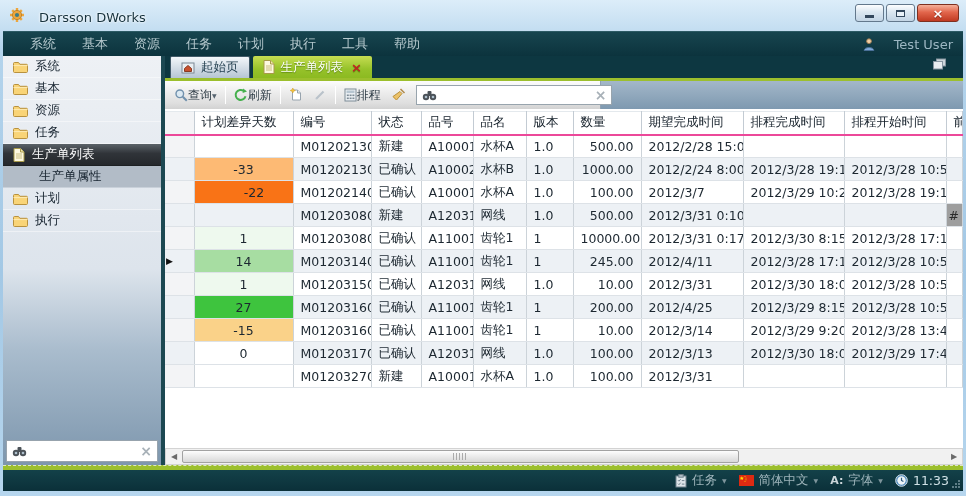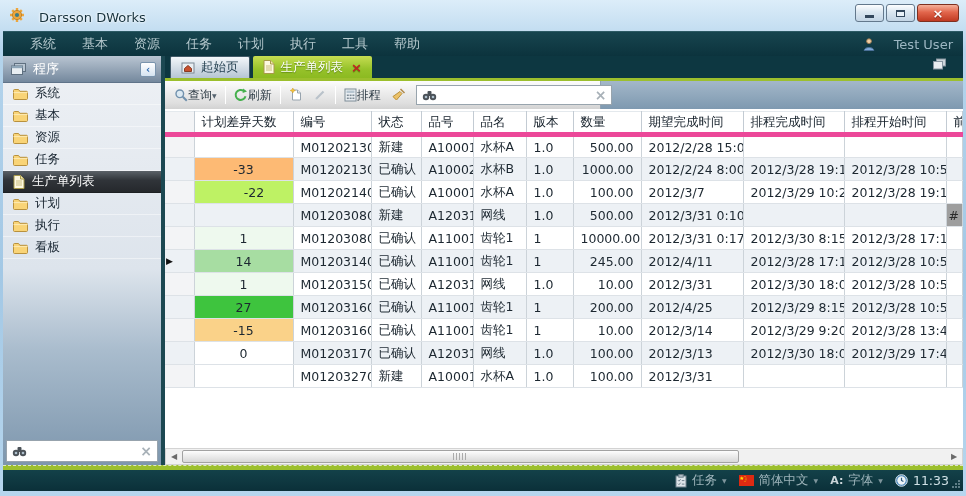--- a/index.html
+++ b/index.html
@@ -59,21 +59,21 @@
   .tb-btn { display:flex; align-items:center; padding:2px 4px; border-radius:2px; cursor:default; white-space:nowrap; }
   .tb-sep { width:1px; height:18px; background:#b5bcc2; border-right:1px solid #fff; margin:0 2px; }
   .caret { font-size:6px; color:#55636e; }
   .search-box { height:20px; width:214px; margin-left:4px; background:#fff; border:1px solid #98a4ad;
     display:flex; align-items:center; gap:4px; padding:0 5px; }
   .search-box input { flex:1; min-width:0; border:none; outline:none; font-size:12px; font-family:inherit; }
   
   .content { flex:1; background:#fff; overflow:hidden; padding-top:2px; }
   table { border-collapse:collapse; table-layout:fixed; width:797px; font-size:12.5px; }
   th { height:23px; font-weight:normal; text-align:left; padding:0 7px; white-space:nowrap; overflow:hidden;
-    color:#141f29; background:#fff; border-right:1px solid #c3cbd3; border-bottom:5px solid #ec4899; border-top:1px solid #e4e9ed; }
+    color:#141f29; background:#fff; border-right:1px solid #c3cbd3; border-bottom:2px solid #ec4899; border-top:1px solid #e4e9ed; }
   td { height:23px; padding:0 7px; white-space:nowrap; overflow:hidden; color:#1c2730;
     border-right:1px solid #ccd3d9; border-bottom:1px solid #dde2e7; background:#fff; }
   tr.even td { background:#edf1f5; }
   td.ind, th.ind { padding:0 1px; background:#f3f4f6; text-align:left; font-size:9px; color:#111; }
   td.c-diff { text-align:center; }
   td.c-qty { text-align:right; }
   td.c-extra { padding:0 2px; }
   td.extra-filled { background:#9e9e9e !important; color:#2b2b2b; }
   
   .hscroll { height:17px; flex:0 0 17px; display:flex; align-items:center; background:#f1f1f1; border:1px solid #d3d3d3; }
@@ -139,29 +139,20 @@
       <svg width="12" height="13" viewBox="0 0 12 13">
           <circle cx="6" cy="3.2" r="2.4" fill="#f3cfa4" stroke="#9a7b54"></circle>
           <path d="M1.2 12.5 c0-4 9.6-4 9.6 0z" fill="#7fa9d8" stroke="#4a7098"></path>
         </svg>
       <span>Test User</span>
     </div>
   </div>
 
   <div class="body">
     <div class="sidebar">
-      <div class="sidebar-header">
-        <svg width="15" height="12" viewBox="0 0 15 12">
-            <rect x="3.5" y=".5" width="11" height="8" fill="#b9c6d2" stroke="#5f7080"></rect>
-            <rect x=".5" y="3" width="11" height="8.5" fill="#e8eef2" stroke="#5f7080"></rect>
-            <rect x=".5" y="3" width="11" height="2.2" fill="#8fa6b8"></rect>
-          </svg>
-        <span>程序</span>
-        <span class="collapse-btn">‹</span>
-      </div>
       <div id="side-items">
           <div class="side-item">
             <svg class="ic" width="15" height="12" viewBox="0 0 15 12">
               <path d="M.5 2.5 c0-.6.4-1 1-1 h4 l1.4 1.8 h6.6 c.6 0 1 .4 1 1 v6.2 c0 .6-.4 1-1 1 h-12 c-.6 0-1-.4-1-1z" fill="#f9d477" stroke="#b8913e"></path>
               <path d="M.5 4.6 h14" stroke="#fdeab4" fill="none"></path>
             </svg>
             <span class="lbl">系统</span>
           </div>
           <div class="side-item">
             <svg class="ic" width="15" height="12" viewBox="0 0 15 12">
@@ -185,40 +176,36 @@
             <span class="lbl">任务</span>
           </div>
           <div class="side-item selected">
             <svg class="ic" width="12" height="14" viewBox="0 0 12 14">
               <path d="M1 .5 h6.5 L11 4 v9.5 H1z" fill="#fdf8e0" stroke="#a89a4a"></path>
               <path d="M7.5 .5 V4 H11" fill="#f3e9b0" stroke="#a89a4a"></path>
               <path d="M3 6h6M3 8h6M3 10h6" stroke="#c9bd80"></path>
             </svg>
             <span class="lbl">生产单列表</span>
           </div>
+          <div class="side-item child">
+            <span class="lbl">生产单属性</span>
+          </div>
           <div class="side-item">
             <svg class="ic" width="15" height="12" viewBox="0 0 15 12">
               <path d="M.5 2.5 c0-.6.4-1 1-1 h4 l1.4 1.8 h6.6 c.6 0 1 .4 1 1 v6.2 c0 .6-.4 1-1 1 h-12 c-.6 0-1-.4-1-1z" fill="#f9d477" stroke="#b8913e"></path>
               <path d="M.5 4.6 h14" stroke="#fdeab4" fill="none"></path>
             </svg>
             <span class="lbl">计划</span>
           </div>
           <div class="side-item">
             <svg class="ic" width="15" height="12" viewBox="0 0 15 12">
               <path d="M.5 2.5 c0-.6.4-1 1-1 h4 l1.4 1.8 h6.6 c.6 0 1 .4 1 1 v6.2 c0 .6-.4 1-1 1 h-12 c-.6 0-1-.4-1-1z" fill="#f9d477" stroke="#b8913e"></path>
               <path d="M.5 4.6 h14" stroke="#fdeab4" fill="none"></path>
             </svg>
             <span class="lbl">执行</span>
-          </div>
-          <div class="side-item">
-            <svg class="ic" width="15" height="12" viewBox="0 0 15 12">
-              <path d="M.5 2.5 c0-.6.4-1 1-1 h4 l1.4 1.8 h6.6 c.6 0 1 .4 1 1 v6.2 c0 .6-.4 1-1 1 h-12 c-.6 0-1-.4-1-1z" fill="#f9d477" stroke="#b8913e"></path>
-              <path d="M.5 4.6 h14" stroke="#fdeab4" fill="none"></path>
-            </svg>
-            <span class="lbl">看板</span>
           </div>
         </div>
       <div class="side-fill"></div>
       <div class="sidebar-search">
         <svg width="15" height="11" viewBox="0 0 15 11">
             <rect x="5.5" y="1" width="4" height="5" rx="1" fill="#4b5258"></rect>
             <circle cx="4" cy="7" r="3.2" fill="#4b5258"></circle>
             <circle cx="11" cy="7" r="3.2" fill="#4b5258"></circle>
             <circle cx="4" cy="7" r="1.3" fill="#aebfcc"></circle>
             <circle cx="11" cy="7" r="1.3" fill="#aebfcc"></circle>
@@ -386,21 +373,21 @@
                 <td class="c-name">水杯B</td>
                 <td class="c-ver">1.0</td>
                 <td class="c-qty">1000.00</td>
                 <td class="c-due">2012/2/24 8:00</td>
                 <td class="c-end">2012/3/28 19:10</td>
                 <td class="c-start">2012/3/28 10:52</td>
                 <td class="c-extra"></td>
               </tr>
               <tr class="odd">
                 <td class="ind"></td>
-                <td class="c-diff" style="background: #bef264; padding-left: 28px;">-22</td>
+                <td class="c-diff" style="background: #f97316; padding-left: 28px;">-22</td>
                 <td class="c-no">M012021401</td>
                 <td class="c-status">已确认</td>
                 <td class="c-pn">A10001</td>
                 <td class="c-name">水杯A</td>
                 <td class="c-ver">1.0</td>
                 <td class="c-qty">100.00</td>
                 <td class="c-due">2012/3/7</td>
                 <td class="c-end">2012/3/29 10:20</td>
                 <td class="c-start">2012/3/28 19:10</td>
                 <td class="c-extra"></td>

